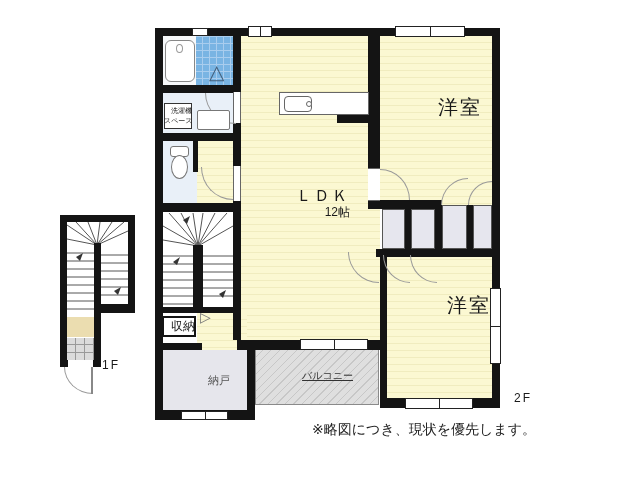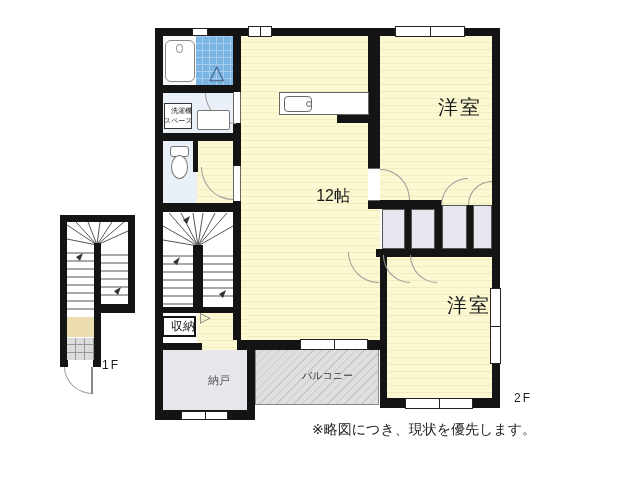--- a/index.html
+++ b/index.html
@@ -148,30 +148,31 @@
     <polygon points="10,50 17,45 14,53" fill="#333"></polygon>
     <polygon points="56,82 63,78 60,86" fill="#333"></polygon>
     <polygon points="20,8 27,4 24,12" fill="#333"></polygon>
   </svg>
 
   <div style="left:162px;top:316px;width:34px;height:21px;background:#fff;border:2px solid #141414;"></div>
   <div class="lbl" style="left:163px;top:319px;width:32px;font-size:12px;">収納</div>
   <div class="sym" style="left:200px;top:309px;font-size:14px;color:#777;">▷</div>
 
   <div class="lbl" style="left:250px;top:186px;width:100px;">
-    <div style="position:static;font-size:16px;">12帖</div>
+    <div style="position:static;font-size:16px;letter-spacing:2px;">ＬＤＫ</div>
+    <div style="position:static;font-size:12px;">12帖</div>
   </div>
   <div class="lbl" style="left:378px;top:95px;width:104px;">
     <div style="position:static;font-size:20px;letter-spacing:2px;">洋室</div>
   </div>
   <div class="lbl" style="left:387px;top:293px;width:104px;">
     <div style="position:static;font-size:20px;letter-spacing:2px;">洋室</div>
   </div>
   <div class="lbl" style="left:180px;top:374px;width:50px;font-size:11px;color:#555;">納戸</div>
-  <div class="lbl" style="left:283px;top:370px;width:70px;font-size:10px;color:#333;">バルコニー</div>
+  <div class="lbl" style="left:283px;top:370px;width:70px;font-size:10px;color:#333;text-decoration:underline;">バルコニー</div>
   <div style="left:164px;top:103px;width:28px;height:26px;background:#fff;border:1px solid #333;"></div>
   <div class="lbl" style="left:164px;top:106px;width:28px;font-size:7px;line-height:1.45;">
     <div style="position:static;">洗濯機</div>
     <div style="position:static;">スペース</div>
   </div>
 
   <div style="left:67px;top:222px;width:61px;height:82px;background:#fff;"></div>
   <div style="left:67px;top:304px;width:27px;height:56px;background:#fff;"></div>
   <div style="left:67px;top:317px;width:27px;height:20px;background:#EBDDB0;"></div>
   <div style="left:67px;top:338px;width:27px;height:22px;background:#DBDBDB;

